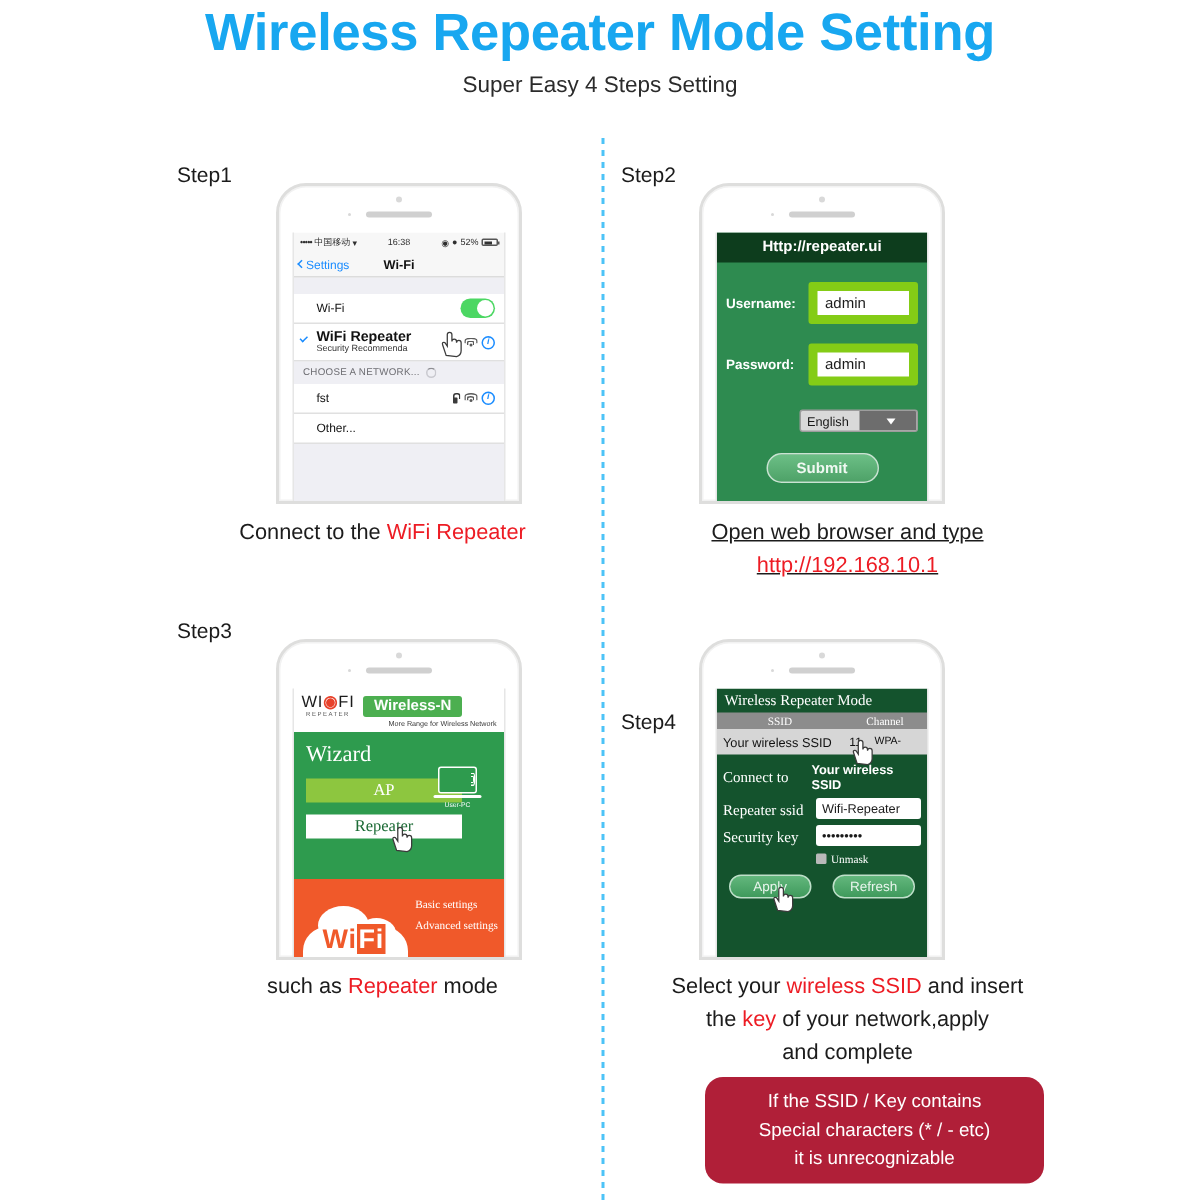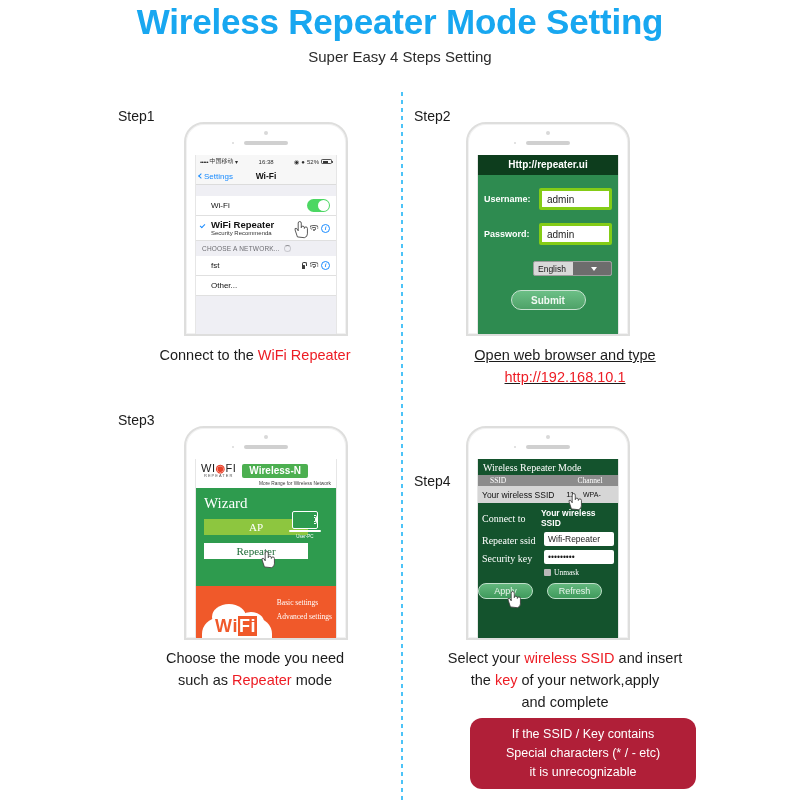--- a/index.html
+++ b/index.html
@@ -132,21 +132,21 @@
 
   
   .login { height:100%; background:#2e8b50; display:flex; flex-direction:column; }
   .login-bar{
     background:#0d3d1d; color:#fff; text-align:center;
     font-size:10px; font-weight:bold; padding:4px 0 5px;
   }
   .login-row{ display:flex; align-items:center; padding:0 6px; margin-top:13px; }
   .login-lbl{ font-size:9px; color:#fff; font-weight:bold; width:55px;}
   .login-inp{
-    flex:1; background:#fff; border:3px solid #84cc16; border-radius:2px;
+    flex:1; background:#fff; border:6px solid #84cc16; border-radius:2px;
     font-size:10px; color:#1c1c1c; padding:2.5px 5px;
   }
   .login-sel-wrap{ display:flex; justify-content:flex-end; padding:0 6px; margin-top:16px;}
   .login-sel{
     display:flex; align-items:center; width:79px; height:15px;
     background:#d9d9d9; border:1px solid #9d9d9d; border-radius:2px; overflow:hidden;
   }
   .login-sel span{ flex:1; font-size:8.5px; color:#171717; padding-left:4px;}
   .login-sel .arrow{
     width:15px; height:100%; background:#6d6d6d; display:flex;align-items:center;justify-content:center;
@@ -213,39 +213,39 @@
   .orange-links{
     position:absolute; right:4px; top:12px; text-align:left; color:#fff;
     font-family:"Liberation Serif", serif;
   }
   .orange-links div{ font-size:7.5px; margin-bottom:5px;}
 
   
   .rep{height:100%;background:#14532d;display:flex;flex-direction:column;}
   .rep-title{ font-size:10px;color:#fff;padding:3px 0 2px 5px;font-family:"Liberation Serif", serif;}
   .rep-thead{ background:#8c8c8c;display:flex;color:#fff;font-size:7.5px;font-family:"Liberation Serif", serif;}
-  .rep-thead div:nth-child(1){width:60%;padding:1px 12px;}
+  .rep-thead div:nth-child(1){width:60%;text-align:center;padding:1px 12px;}
   .rep-thead div:nth-child(2){width:40%;text-align:center;padding:1px 0;}
   .rep-trow{ background:#d6d6d6; display:flex; align-items:center; height:17px; position:relative;}
   .rep-trow .ssid{ font-size:8.5px;color:#111;padding-left:4px;width:57%;}
   .rep-trow .ch{ font-size:8px;color:#111;width:18%;text-align:center;}
   .rep-trow .enc{ font-size:7px;color:#111;}
   .rep-conn{ display:flex; align-items:center; padding:5px 4px 0;}
   .rep-conn .l{ font-size:10px;color:#fff;font-family:"Liberation Serif", serif;width:62px;}
   .rep-conn .v{ font-size:8.5px;color:#fff;font-weight:bold;}
   .rep-row{ display:flex;align-items:flex-end;padding:4px 4px 0;}
   .rep-row .l{ font-size:10px;color:#fff;font-family:"Liberation Serif", serif;width:62px;}
   .rep-row .inp{
     flex:1;background:#fff;border-radius:2px;font-size:8.5px;color:#1a1a1a;
     padding:2px 4px;
   }
   .unmask{ display:flex;align-items:center;gap:3px;padding:4px 0 0 66px;}
   .unmask .box{ width:7px;height:7px;background:#b9b9b9;border-radius:1px;}
   .unmask .t{ font-size:7.5px;color:#fff;font-family:"Liberation Serif", serif;}
-  .rep-btns{ display:flex;gap:14px;margin-top:6px;}
+  .rep-btns{ display:flex;gap:14px;justify-content:center;margin-top:6px;}
   .rep-btn{
     width:55px;height:16px;border-radius:8px;
     background:linear-gradient(#63b77d,#3f9a5c);
     border:1.3px solid #bfe0ca;
     color:#e9f5ed;font-size:9px;
     display:flex;align-items:center;justify-content:center;
     position:relative;
   }
 
   
@@ -461,21 +461,20 @@
           <div class="orange-links">
             <div>Basic settings</div>
             <div>Advanced settings</div>
           </div>
         </div>
       </div>
     </div>
   </div>
 
   <div class="caption" style="left:110px; top:648px; width:290px;">
-    <div>Choose the mode you need</div>
     <div><span>such as </span><span class="r">Repeater</span><span> mode</span></div>
   </div>
 
   <div class="step" style="left:414px; top:425px;margin-top:48px;">
     <div class="step-label">Step4</div>
   </div>
 
   <div class="phone" style="left:466px; top:426px;">
     <div class="phone-top">
       <div class="cam"></div>

